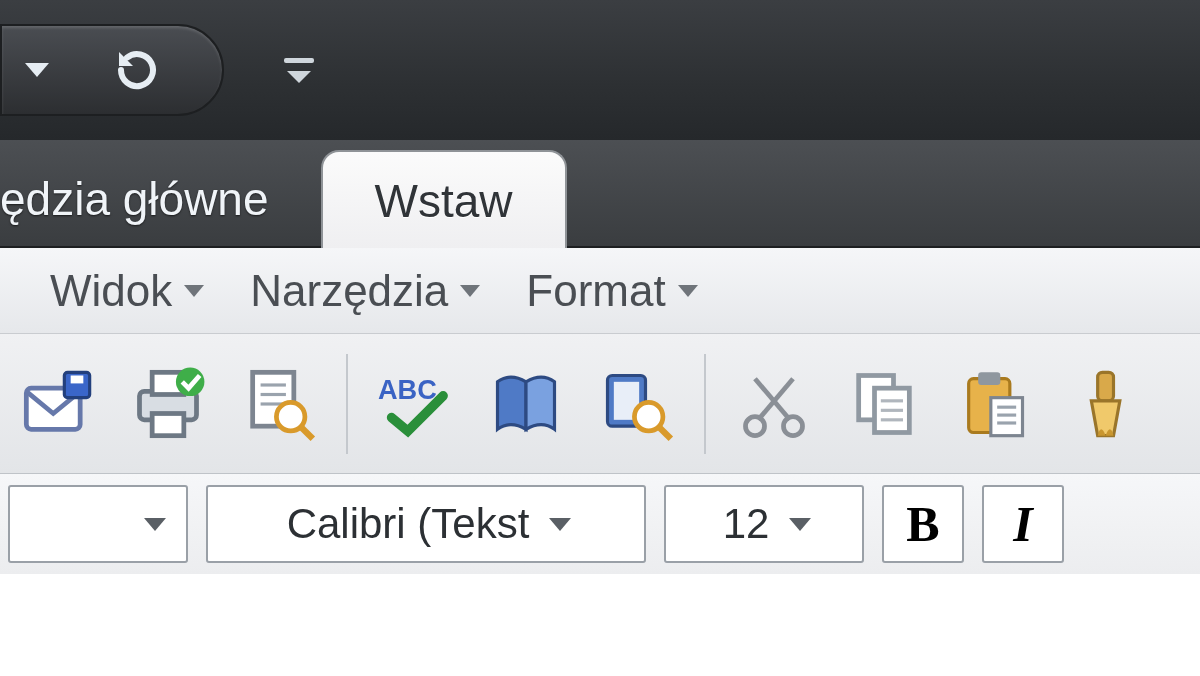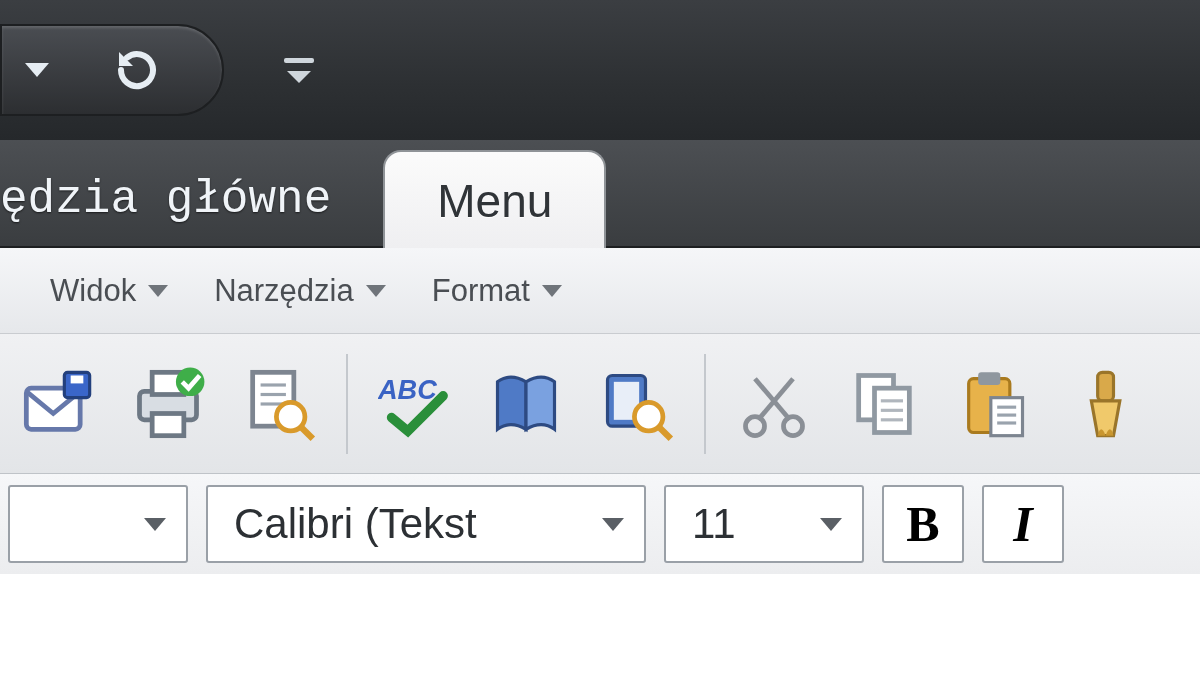--- a/index.html
+++ b/index.html
@@ -60,21 +60,21 @@
     border-bottom: 2px solid #1d1f21;
   }
   .tab {
     font-size: 46px;
     color: #f0f4f8;
     padding: 22px 52px 20px;
     cursor:pointer;
     white-space:nowrap;
     text-shadow: 0 1px 2px rgba(0,0,0,.6);
   }
-  .tab.first { padding-left: 0; font-family: Liberation Mono, monospace; }
+  .tab.first { padding-left: 0; }
   .tab.active {
     background: linear-gradient(#fbfbfb,#efeff1);
     color: #303438;
     border-radius: 18px 18px 0 0;
     border: 2px solid #8f9397;
     border-bottom: none;
     text-shadow: 0 1px 0 #fff;
     margin-bottom:-2px;
   }
 
@@ -82,21 +82,21 @@
   .menubar {
     height: 86px;
     background: linear-gradient(#f5f6f8,#e6e8eb);
     border-bottom: 1px solid #c9ccd0;
     display:flex;
     align-items:center;
     padding-left: 34px;
     gap: 14px;
   }
   .menuitem {
-    font-size: 31px;
+    font-size: 44px;
     color: #4a4e53;
     display:flex;
     align-items:center;
     gap:12px;
     padding: 6px 16px;
     cursor:pointer;
   }
   .menuitem .dd {
     width:0;height:0;border-left:10px solid transparent;border-right:10px solid transparent;border-top:12px solid #6f747a;
   }
@@ -112,21 +112,20 @@
     border-bottom:1px solid #bfc3c8;
   }
   .tool {
     width: 100px;
     height: 110px;
     display:flex;
     align-items:center;
     justify-content:center;
     border-radius:6px;
     cursor:pointer;
-    font-style:italic;
   }
   .tool svg { width: 76px; height: 76px; }
   .sep {
     width:2px;height:100px;background:#c4c8cd;margin:0 8px;
   }
 
   
   .fontbar {
     height: 100px;
     background: linear-gradient(#f6f7f9,#ecedef);
@@ -134,21 +133,21 @@
     align-items:center;
     padding-left:8px;
     gap:18px;
   }
   .combo {
     height: 78px;
     background:#fff;
     border:2px solid #9aa0a7;
     display:flex;
     align-items:center;
-    justify-content:space-between;
+    justify-content:center;
     padding: 0 20px 0 26px;
     font-size:42px;
     color:#2c3034;
     border-radius:3px;
   }
   .combo .dd {
     width:0;height:0;border-left:11px solid transparent;border-right:11px solid transparent;border-top:13px solid #5a5f65;margin-left:20px;
   }
   .combo.style { width:180px; justify-content:flex-end; }
   .combo.font  { width:440px; }
@@ -179,21 +178,21 @@
     </div>
   </div>
   <div class="ribbon-min">
     <div class="bar"></div>
     <div class="tri"></div>
   </div>
 </div>
 
 <div class="tabstrip">
   <div class="tab first">ędzia główne</div>
-  <div class="tab active">Menu</div>
+  <div class="tab active">Wstaw</div>
 </div>
 
 <div class="menubar">
   <div class="menuitem">
     <span>Widok</span>
     <span class="dd"></span>
   </div>
   <div class="menuitem">
     <span>Narzędzia</span>
     <span class="dd"></span>
@@ -304,18 +303,18 @@
 
 <div class="fontbar">
   <div class="combo style">
     <span class="dd"></span>
   </div>
   <div class="combo font">
     <span>Calibri (Tekst</span>
     <span class="dd"></span>
   </div>
   <div class="combo size">
-    <span>11</span>
+    <span>12</span>
     <span class="dd"></span>
   </div>
   <div class="stylebtn bold">B</div>
   <div class="stylebtn italic">I</div>
 </div>
 
 </body></html>

